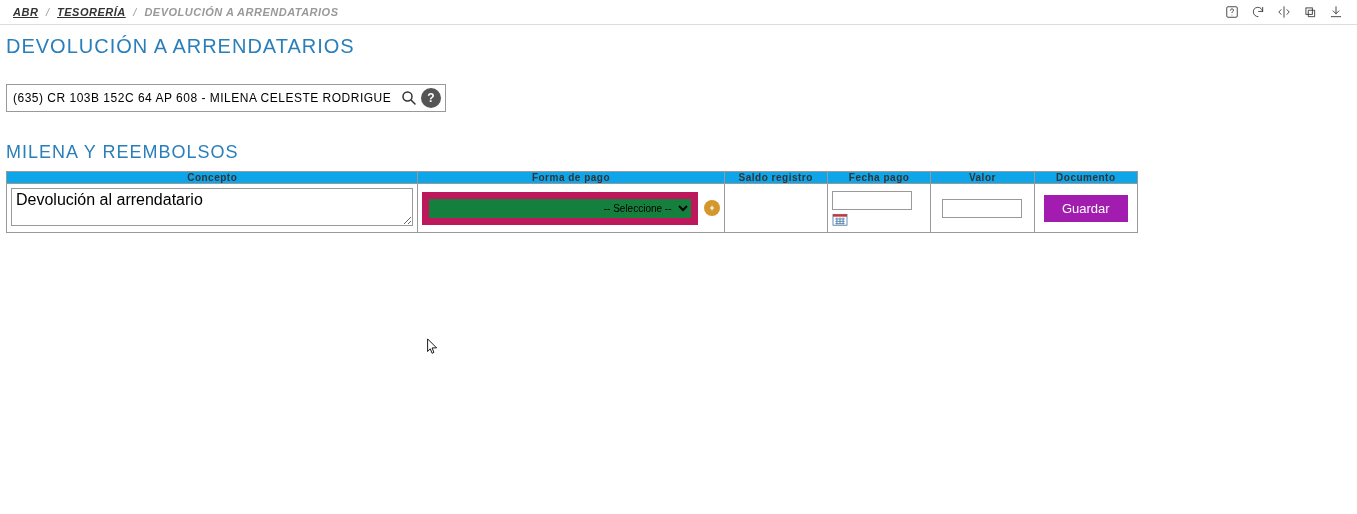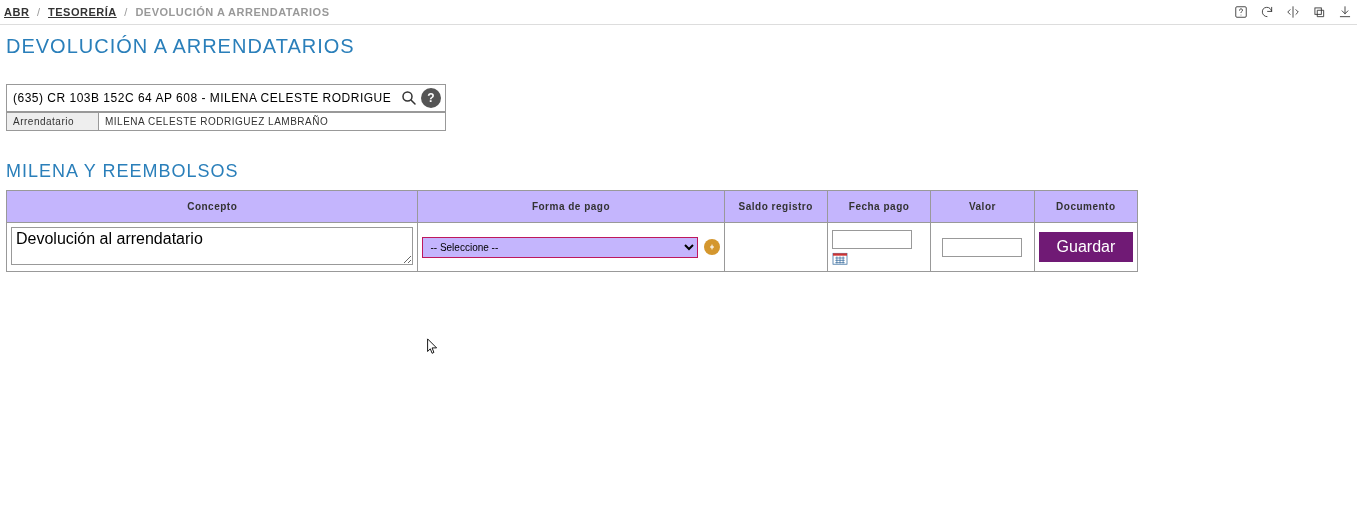--- a/index.html
+++ b/index.html
@@ -1,18 +1,18 @@
 <!DOCTYPE html>
 <html><head>
   <meta charset="utf-8">
   <style>
     * { box-sizing: border-box; margin: 0; padding: 0; }
     body { font-family: Arial, Helvetica, sans-serif; font-size: 11px; color: #333; background: #fff; width: 1357px; }
     
-    .topbar { display: flex; justify-content: space-between; align-items: center; padding: 4px 4px; border-bottom: 1px solid #ddd; }
+    .topbar { display: flex; justify-content: space-between; align-items: center; padding: 4px 13px; border-bottom: 1px solid #ddd; font-style: italic; }
     .breadcrumb { font-size: 11px; color: #666; letter-spacing: 0.5px; }
     .breadcrumb a { color: #333; text-decoration: underline; font-weight: bold; }
     .breadcrumb .sep { margin: 0 4px; color: #999; }
     .breadcrumb .current { color: #999; font-weight: bold;}
     
     .topbar-actions { display: flex; gap: 10px; align-items: center; }
     .topbar-actions .icon-btn { width: 16px; height: 16px; display: flex; align-items: center; justify-content: center; cursor: pointer; color: #333; }
     .topbar-actions svg { width: 14px; height: 14px; stroke: #333; fill: none; stroke-width: 1.5; }
     .topbar-actions .help-icon svg { stroke: #333; }
     
@@ -26,46 +26,46 @@
     .search-action.mag svg { width: 18px; height: 18px; stroke: #333; fill: none; stroke-width: 2; }
     .search-action.help { width: 20px; height: 20px; border-radius: 50%; background: #555; color: #fff; font-size: 12px; font-weight: bold; margin: 2px 4px 2px 0; }
     
     .info-table { width: 440px; border-collapse: collapse; margin-top: 0; }
     .info-table td { border: 1px solid #999; padding: 3px 6px; font-family: 'Century Gothic', sans-serif; font-size: 10px; letter-spacing: 0.5px; }
     .info-table td.label { background: #eee; width: 92px; }
     .info-table td.val-right { text-align: right; }
     
     .pay-table { width: 1132px; border-collapse: collapse; margin: 0 6px; table-layout: fixed; }
     .pay-table th, .pay-table td { border: 1px solid #999; font-family: 'Century Gothic', sans-serif; font-size: 10px; }
-    .pay-table th { background: #c4b5fd; padding: 10px; font-weight: bold; letter-spacing: 0.5px; }
+    .pay-table th { background: #0ea5e9; padding: 0; font-weight: bold; letter-spacing: 0.5px; }
     .pay-table td { padding: 4px; vertical-align: middle; }
     
     .col-concepto { width: 410px; }
     .col-forma { width: 305px; }
     .col-freg { width: 103px; }
     .col-fpago { width: 103px; }
     .col-valor { width: 103px; }
     .col-doc { width: 103px; }
     
     textarea.concepto { width: 100%; height: 38px; border: 1px solid #999; font-family: 'Century Gothic', sans-serif; font-size: 16px; padding: 2px 4px; resize: both; }
     
     .forma-cell { display: flex; align-items: center; gap: 6px; }
-    select.forma { flex: 1; border: 1px solid #be185d; font-family: 'Century Gothic', sans-serif; font-size: 10px; padding: 3px; background: #c4b5fd; }
+    select.forma { flex: 1; border: 7px solid #be185d; font-family: 'Century Gothic', sans-serif; font-size: 10px; padding: 3px; background: #15803d; text-align: right; }
     .cash-icon { width: 16px; height: 16px; border-radius: 50%; background: #d4972e; display: flex; align-items: center; justify-content: center; color: #fff; font-size: 9px; font-weight: bold; cursor: pointer; }
     
     .fpago-cell { }
     .fpago-cell input { width: 80px; border: 1px solid #999; padding: 3px; font-family: 'Century Gothic', sans-serif; font-size: 10px; }
     .cal-icon { width: 16px; height: 14px; display: block; margin-top: 2px; cursor: pointer; }
     .cal-icon svg { width: 16px; height: 14px; }
     
     .valor-cell { text-align: center; }
     .valor-cell input { width: 80px; border: 1px solid #999; padding: 3px; font-family: 'Century Gothic', sans-serif; font-size: 10px; text-align: right; }
     
     .doc-cell { text-align: center; }
-    .btn-guardar { background: #701a75; color: #fff; border: none; padding: 6px 18px; font-family: 'Century Gothic', sans-serif; font-size: 16px; cursor: pointer; }
+    .btn-guardar { background: #a21caf; color: #fff; border: none; padding: 6px 18px; font-family: 'Century Gothic', sans-serif; font-size: 13px; cursor: pointer; }
     
     .cursor-fake { position: absolute; left: 426px; top: 338px; pointer-events: none; }
     .cursor-fake svg { width: 14px; height: 18px; }
   </style>
 </head>
 <body>
 
 <div class="topbar">
   <div class="breadcrumb">
     <a href="#">ABR</a>
@@ -115,24 +115,20 @@
     <span class="search-action mag">
       <svg viewBox="0 0 24 24">
           <circle cx="10" cy="10" r="6"></circle>
           <path d="M15 15l5 5" stroke-linecap="round"></path>
         </svg>
     </span>
     <span class="search-action help">?</span>
   </div>
   <table class="info-table">
     <tbody>
-        <tr>
-      <td class="label">Arrendatario</td>
-      <td>MILENA CELESTE RODRIGUEZ LAMBRAÑO</td>
-    </tr>
   </tbody>
     </table>
 </div>
 
 <div class="section-title">MILENA Y REEMBOLSOS</div>
 
 <table class="pay-table">
   <colgroup>
     <col class="col-concepto">
       <col class="col-forma">

